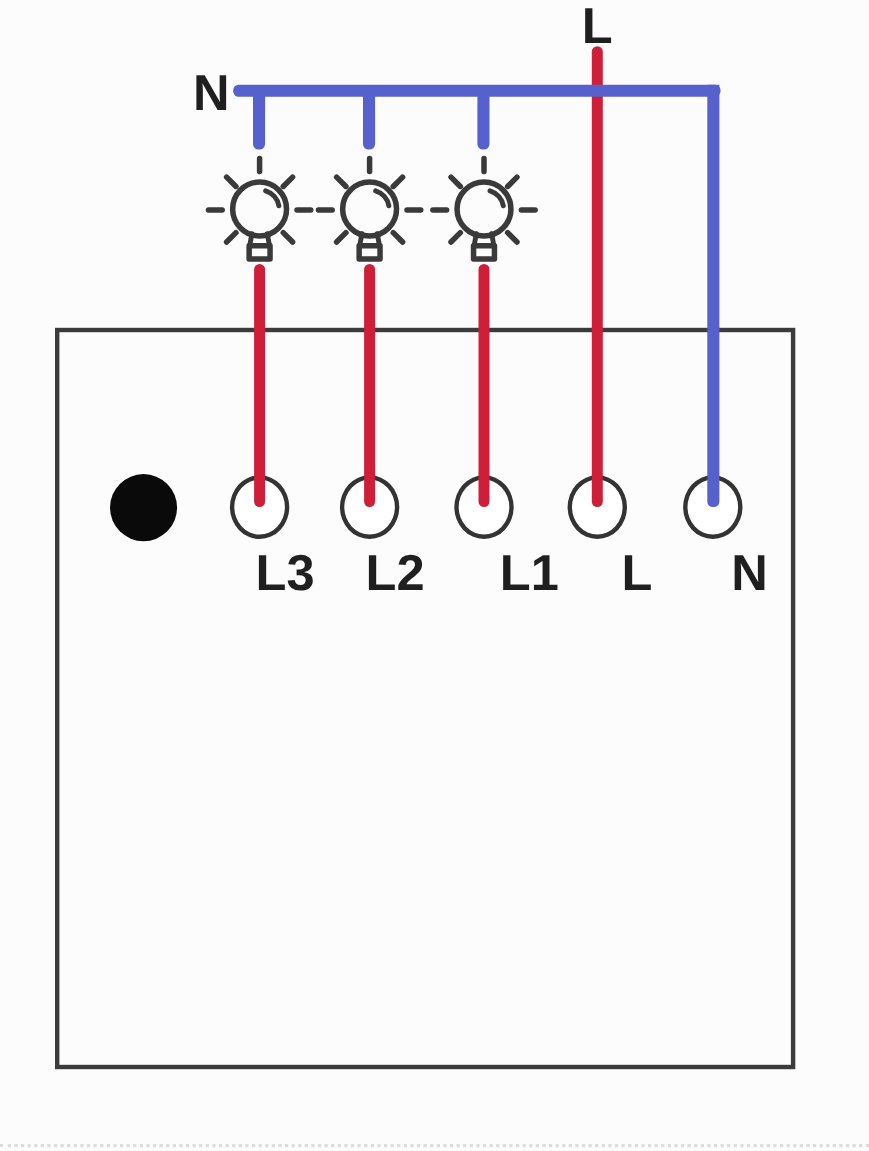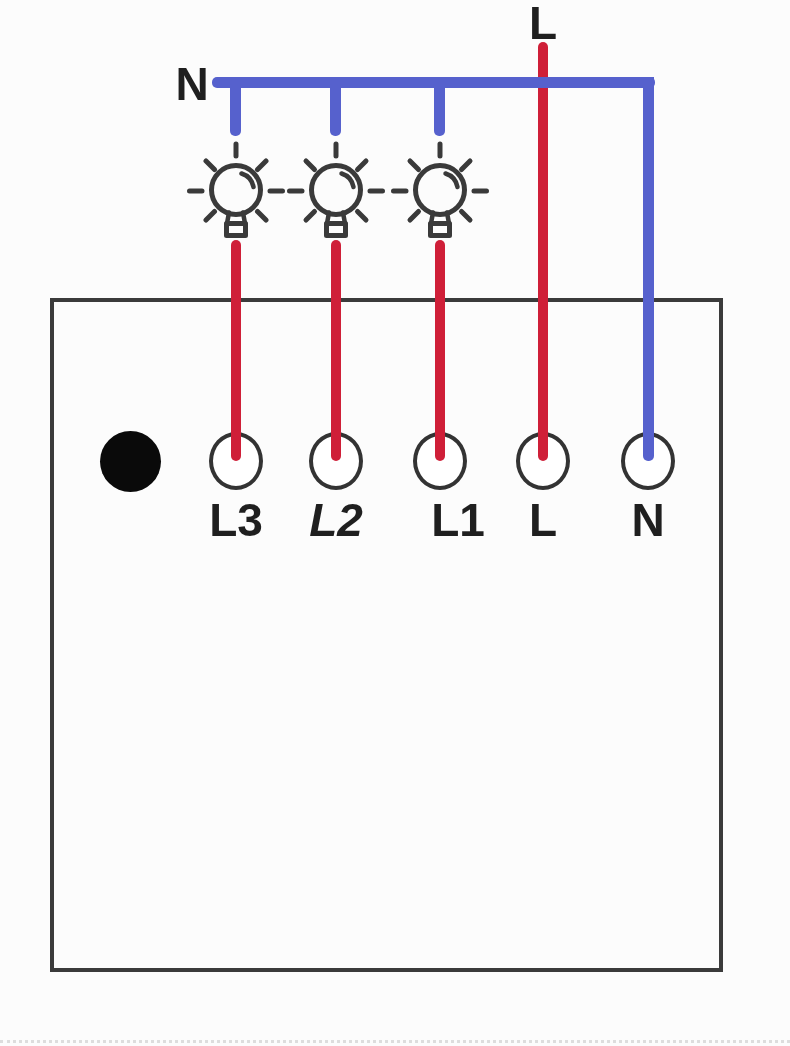--- a/index.html
+++ b/index.html
@@ -53,20 +53,21 @@
     border-radius: 50%;
     background: #ffffff;
     box-sizing: border-box;
     z-index: 2;
   }
   .terminal-label {
     position: absolute;
     top: 497px;
     width: 100px;
     z-index: 3;
+    text-align: right;
   }
   .bulb {
     position: absolute;
     top: 141px;
     width: 100px; height: 108px;
     z-index: 3;
   }
   .bulb svg { display: block; width: 100%; height: 100%; }
   .bottom-artifact {
     position: absolute;
@@ -129,20 +130,20 @@
 
   <div class="indicator-dot"></div>
 
   <div class="terminal" style="left:209px;"></div>
   <div class="terminal" style="left:309px;"></div>
   <div class="terminal" style="left:413px;"></div>
   <div class="terminal" style="left:516px;"></div>
   <div class="terminal" style="left:621px;"></div>
 
   <div class="lbl terminal-label" style="left:186px;">L3</div>
-  <div class="lbl terminal-label" style="left:286px;font-style:italic;">L2</div>
+  <div class="lbl terminal-label" style="left:286px;">L2</div>
   <div class="lbl terminal-label" style="left:408px;">L1</div>
   <div class="lbl terminal-label" style="left:493px;">L</div>
   <div class="lbl terminal-label" style="left:598px;">N</div>
 
   <div class="bottom-artifact"></div>
 
 </div>
 
 </body></html>

